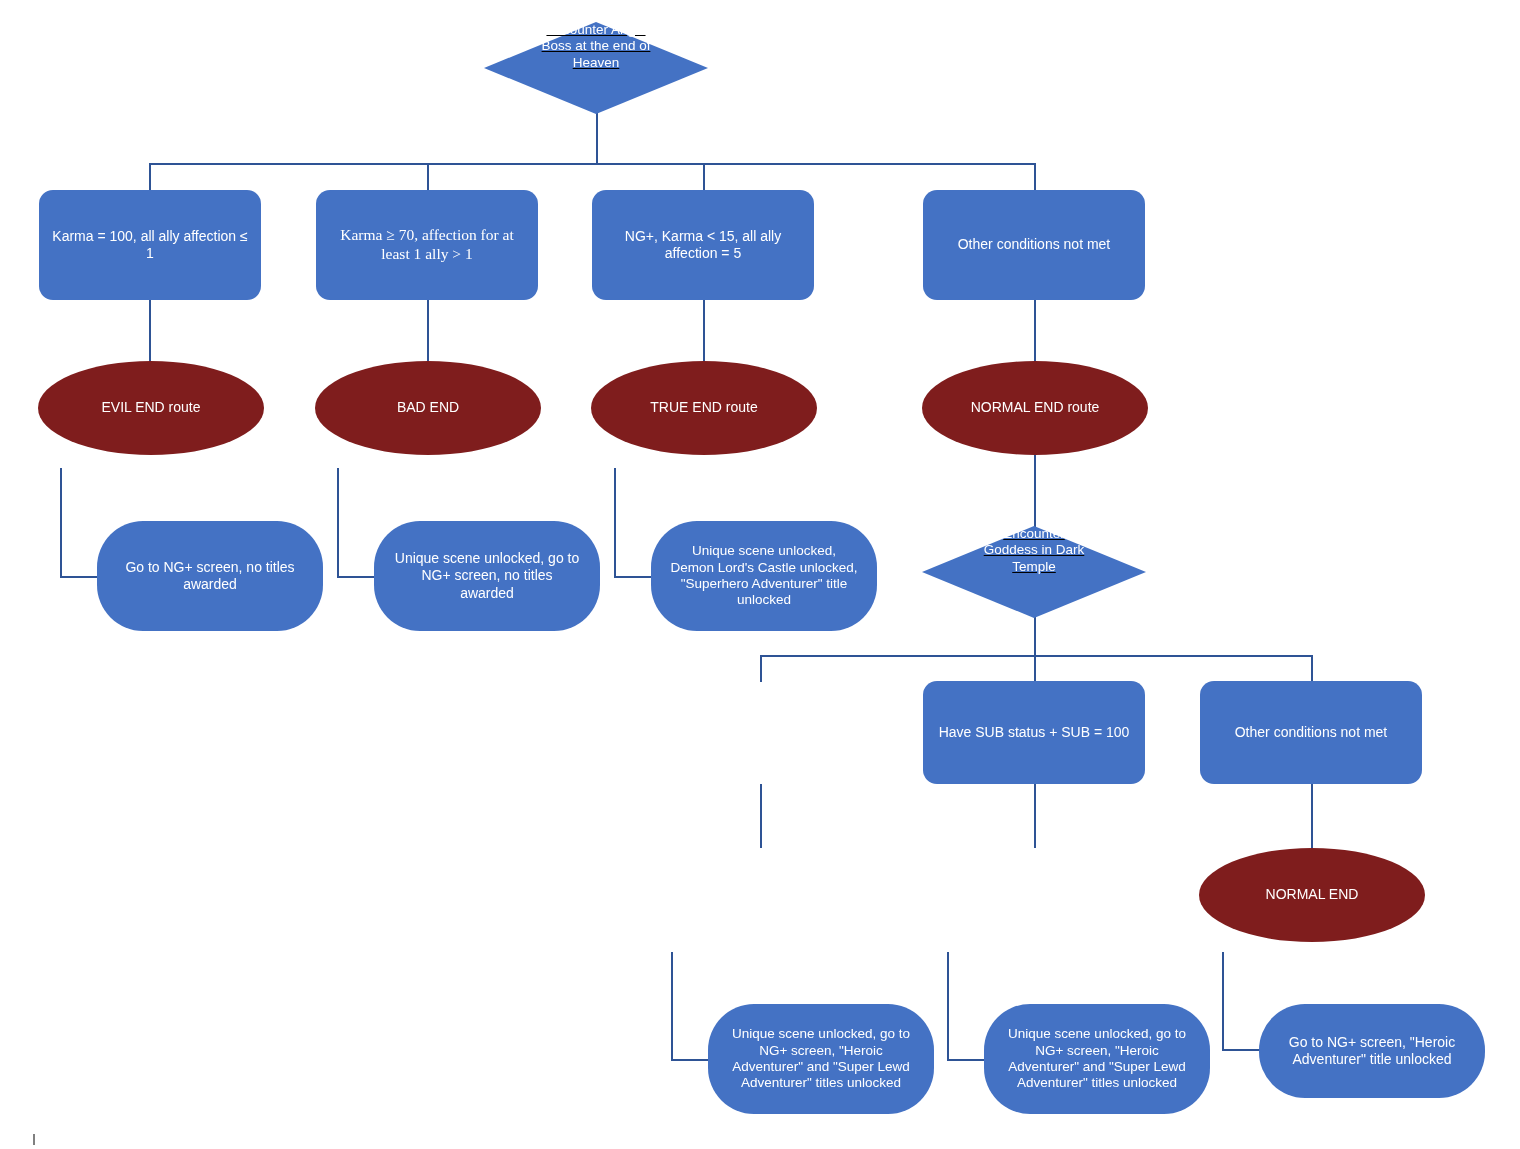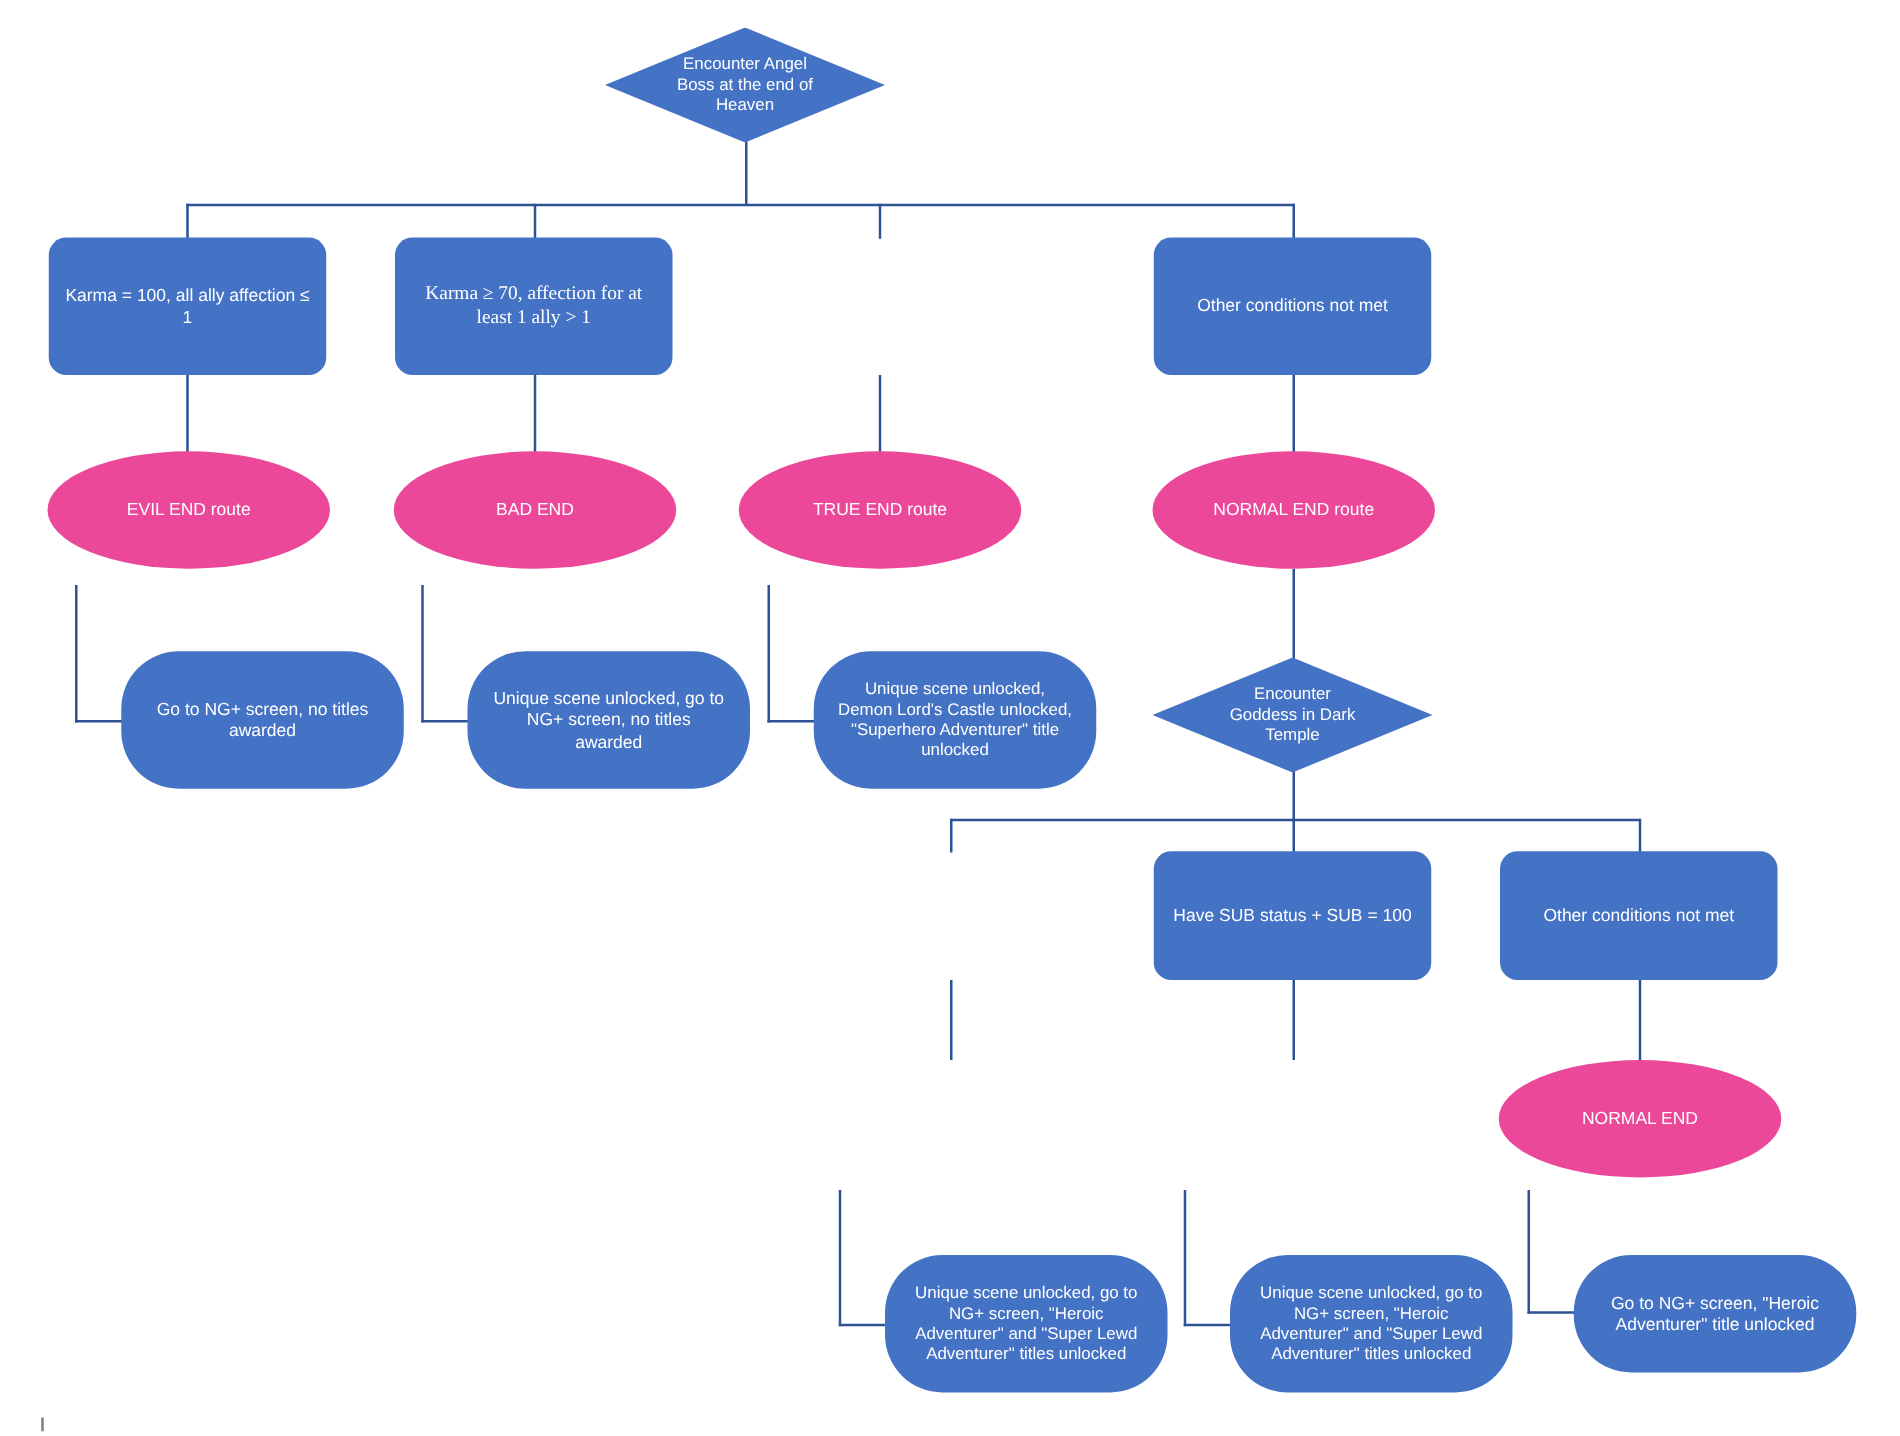--- a/index.html
+++ b/index.html
@@ -37,34 +37,34 @@
     align-items: center;
     justify-content: center;
     box-sizing: border-box;
   }
   .rect.cond   { border-radius: 14px; }
   .rect.outcome{ border-radius: 46px; }
 
   
   .ellipse {
     position: absolute;
-    background: #ec4899;
+    background: #7f1d1d;
     border-radius: 50%;
     display: flex;
     align-items: center;
     justify-content: center;
     box-sizing: border-box;
   }
 
   
   .diamond {
     position: absolute;
     display: flex;
-    align-items: center;
     justify-content: center;
+    text-decoration: underline;
   }
   .diamond .dshape {
     position: absolute;
     inset: 0;
     background: #4472C4;
     clip-path: polygon(50% 0%, 100% 50%, 50% 100%, 0% 50%);
   }
   .diamond .node-text {
     position: relative;
     z-index: 2;
@@ -143,20 +143,23 @@
   </div>
 
   <div class="rect cond" style="left:39px; top:190px; width:222px; height:110px;">
     <div class="node-text fs14">Karma = 100, all ally affection ≤ 1</div>
   </div>
 
   <div class="rect cond" style="left:316px; top:190px; width:222px; height:110px;">
     <div class="node-text serif">Karma ≥ 70, affection for at least 1 ally &gt; 1</div>
   </div>
 
+  <div class="rect cond" style="left:592px; top:190px; width:222px; height:110px;">
+    <div class="node-text fs14" style="max-width:182px;">NG+, Karma &lt; 15, all ally affection = 5</div>
+  </div>
 
   <div class="rect cond" style="left:923px; top:190px; width:222px; height:110px;">
     <div class="node-text fs14">Other conditions not met</div>
   </div>
 
   <div class="ellipse" style="left:38px; top:361px; width:226px; height:94px;">
     <div class="node-text fs14">EVIL END route</div>
   </div>
 
   <div class="ellipse" style="left:315px; top:361px; width:226px; height:94px;">

